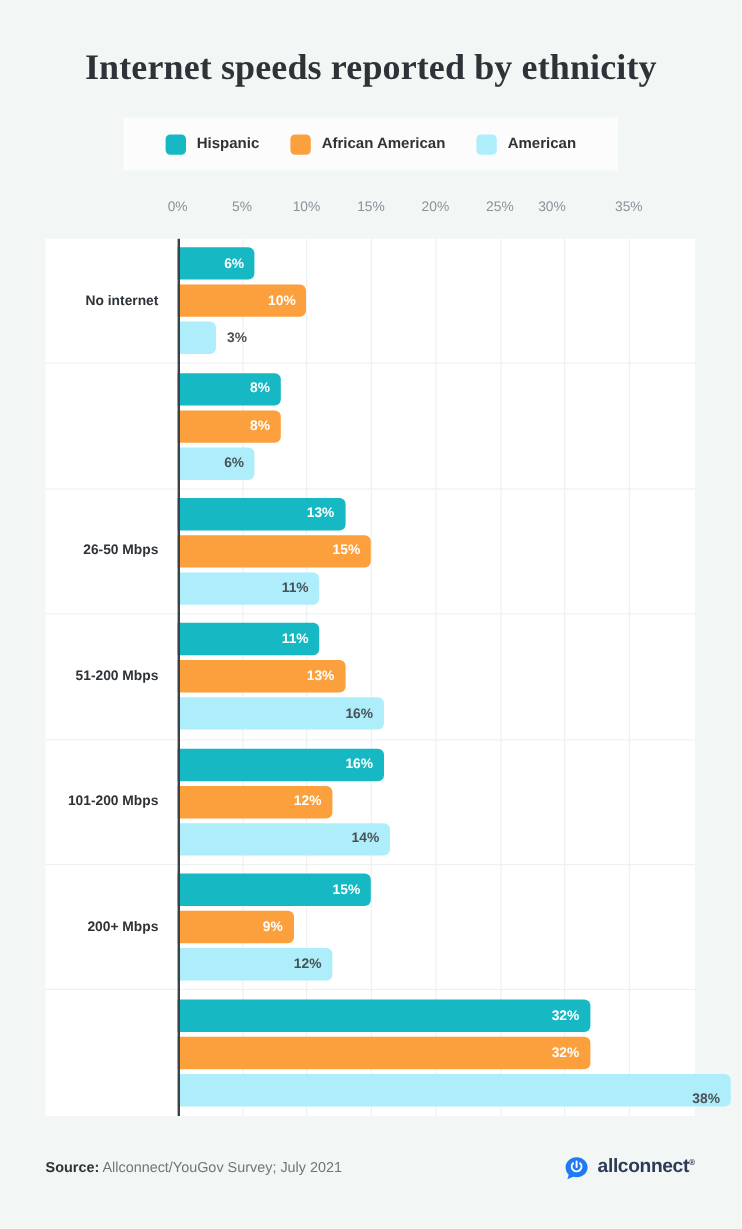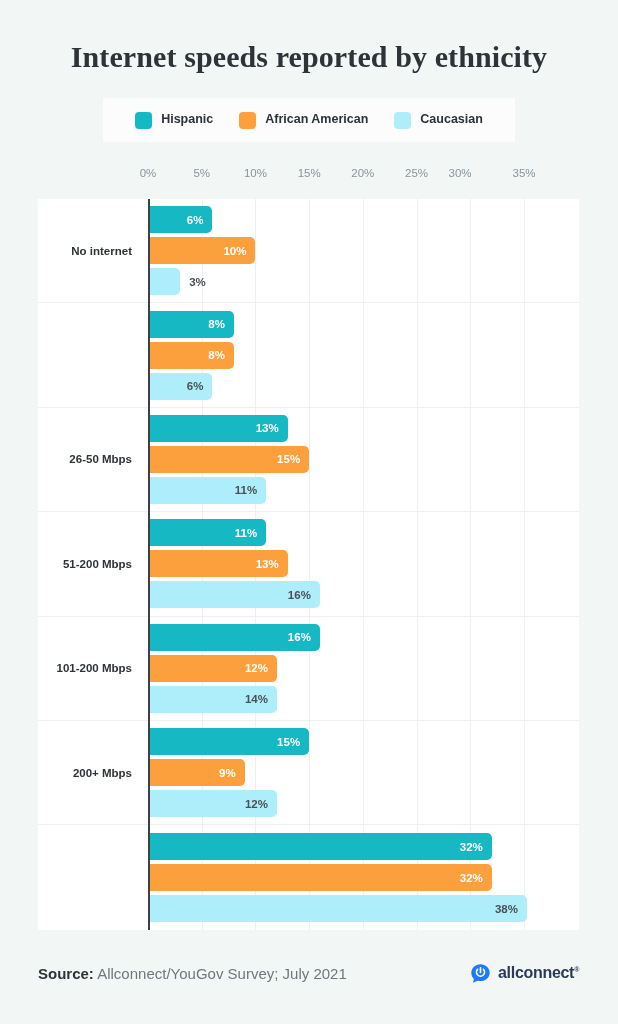--- a/index.html
+++ b/index.html
@@ -188,21 +188,21 @@
     position: absolute;
     left: 38px;
     bottom: 38px;
     width: 541px;
     height: 26px;
     display: flex;
     align-items: center;
     justify-content: space-between;
   }
   .source {
-    font-size: 15px;
+    font-size: 12px;
     color: #6f777c;
     white-space: nowrap;
   }
   .source b { color: #2e3338; font-weight: 700; }
   .brand {
     display: flex;
     align-items: center;
     gap: 7px;
   }
   .brand-mark { width: 21px; height: 21px; flex: none; }
@@ -228,21 +228,21 @@
   <div class="legend-item">
     <span class="legend-swatch" style="background:#16b8c4"></span>
     <span class="legend-label">Hispanic</span>
   </div>
   <div class="legend-item">
     <span class="legend-swatch" style="background:#fba03c"></span>
     <span class="legend-label">African American</span>
   </div>
   <div class="legend-item">
     <span class="legend-swatch" style="background:#aeeefb"></span>
-    <span class="legend-label">Caucasian</span>
+    <span class="legend-label">American</span>
   </div>
 </div>
 
 <div class="chart">
   <div class="xaxis" id="xaxis">
       <div class="xtick" style="left: 110px;">0%</div>
       <div class="xtick" style="left: 163.714px;">5%</div>
       <div class="xtick" style="left: 217.429px;">10%</div>
       <div class="xtick" style="left: 271.143px;">15%</div>
       <div class="xtick" style="left: 324.857px;">20%</div>
@@ -347,21 +347,21 @@
               <div class="bar" style="left: 110px; width: 171.886px; background: rgb(22, 184, 196);">
                 <span class="bar-value">16%</span>
               </div>
             </div>
             <div class="bar-wrap">
               <div class="bar" style="left: 110px; width: 128.914px; background: rgb(251, 160, 60);">
                 <span class="bar-value">12%</span>
               </div>
             </div>
             <div class="bar-wrap">
-              <div class="bar" style="left: 110px; width: 129px; background: rgb(174, 238, 251);">
+              <div class="bar" style="left: 110px; width: 177px; background: rgb(174, 238, 251);">
                 <span class="bar-value dark">14%</span>
               </div>
             </div>
           </div>
         </div>
         <div class="row">
           <div class="row-label">200+ Mbps</div>
           <div class="bars">
             <div class="bar-wrap">
               <div class="bar" style="left: 110px; width: 161.143px; background: rgb(22, 184, 196);">
@@ -386,21 +386,21 @@
               <div class="bar" style="left: 110px; width: 343.771px; background: rgb(22, 184, 196);">
                 <span class="bar-value">32%</span>
               </div>
             </div>
             <div class="bar-wrap">
               <div class="bar" style="left: 110px; width: 343.771px; background: rgb(251, 160, 60);">
                 <span class="bar-value">32%</span>
               </div>
             </div>
             <div class="bar-wrap">
-              <div class="bar" style="left: 110px; width: 379px; background: rgb(174, 238, 251);">
+              <div class="bar" style="left: 110px; width: 461px; background: rgb(174, 238, 251); align-items: flex-end;">
                 <span class="bar-value dark">38%</span>
               </div>
             </div>
           </div>
         </div>
       </div>
     <div class="zeroline" id="zeroline" style="left: 110px;"></div>
   </div>
 </div>
 

